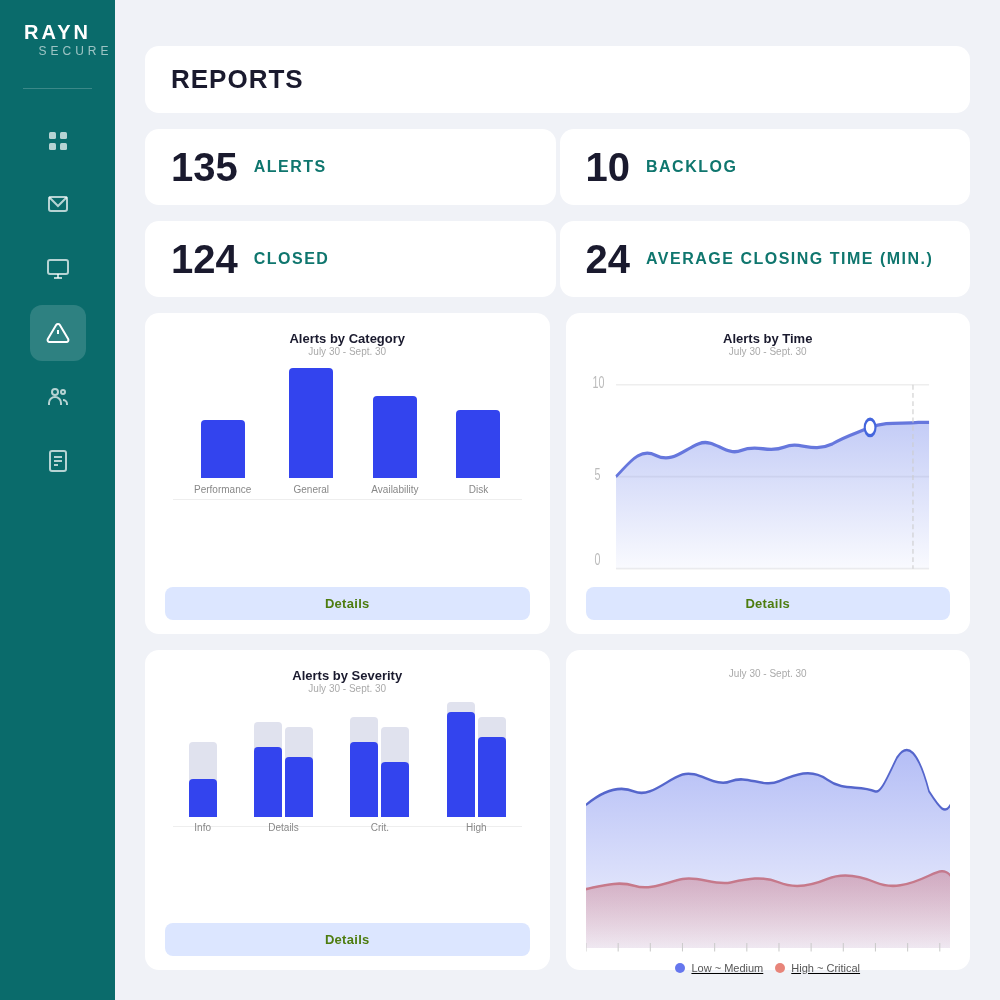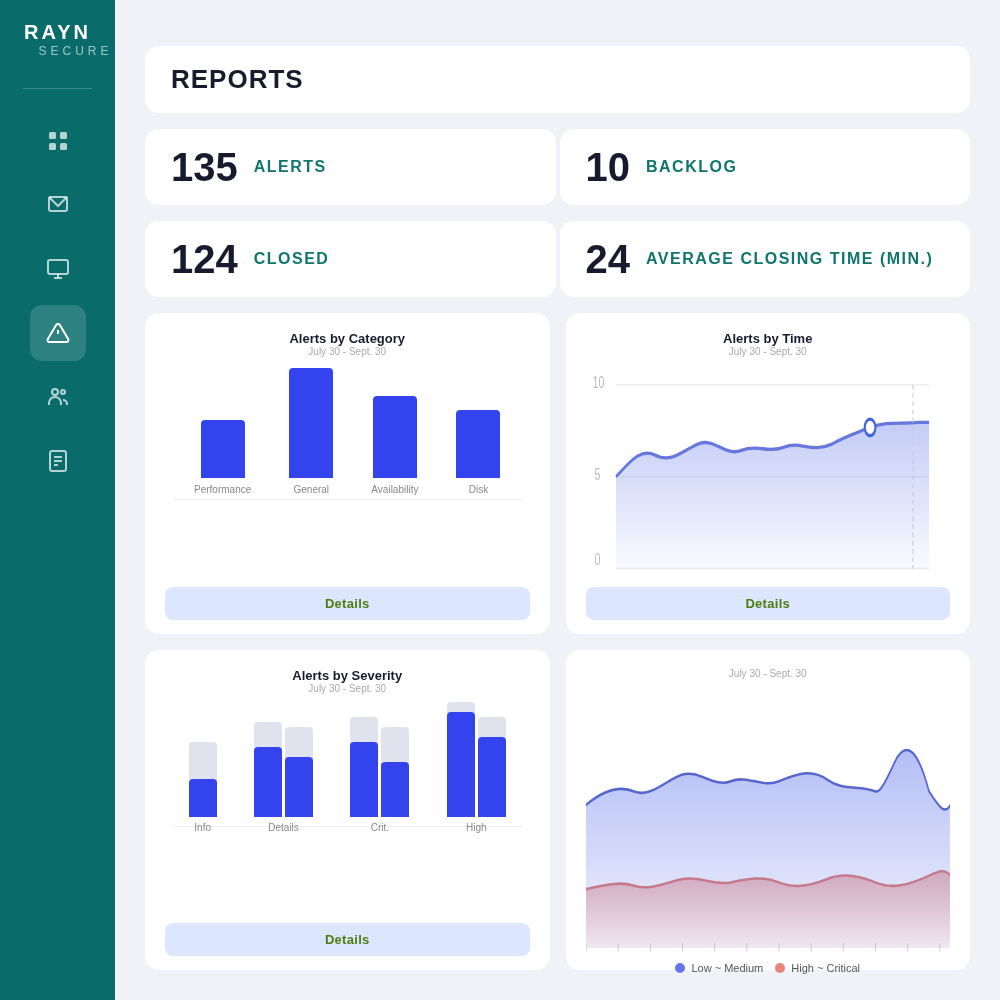--- a/index.html
+++ b/index.html
@@ -223,20 +223,21 @@
     .date-chart-wrap {
       flex: 1;
       min-height: 110px;
       position: relative;
     }
     .legend {
       display: flex;
       justify-content: center;
       gap: 12px;
       margin-top: 6px;
+      text-decoration: underline;
     }
     .legend-item {
       display: flex;
       align-items: center;
       gap: 6px;
       font-size: 11px;
       color: #555;
     }
     .legend-dot {
       width: 10px;

